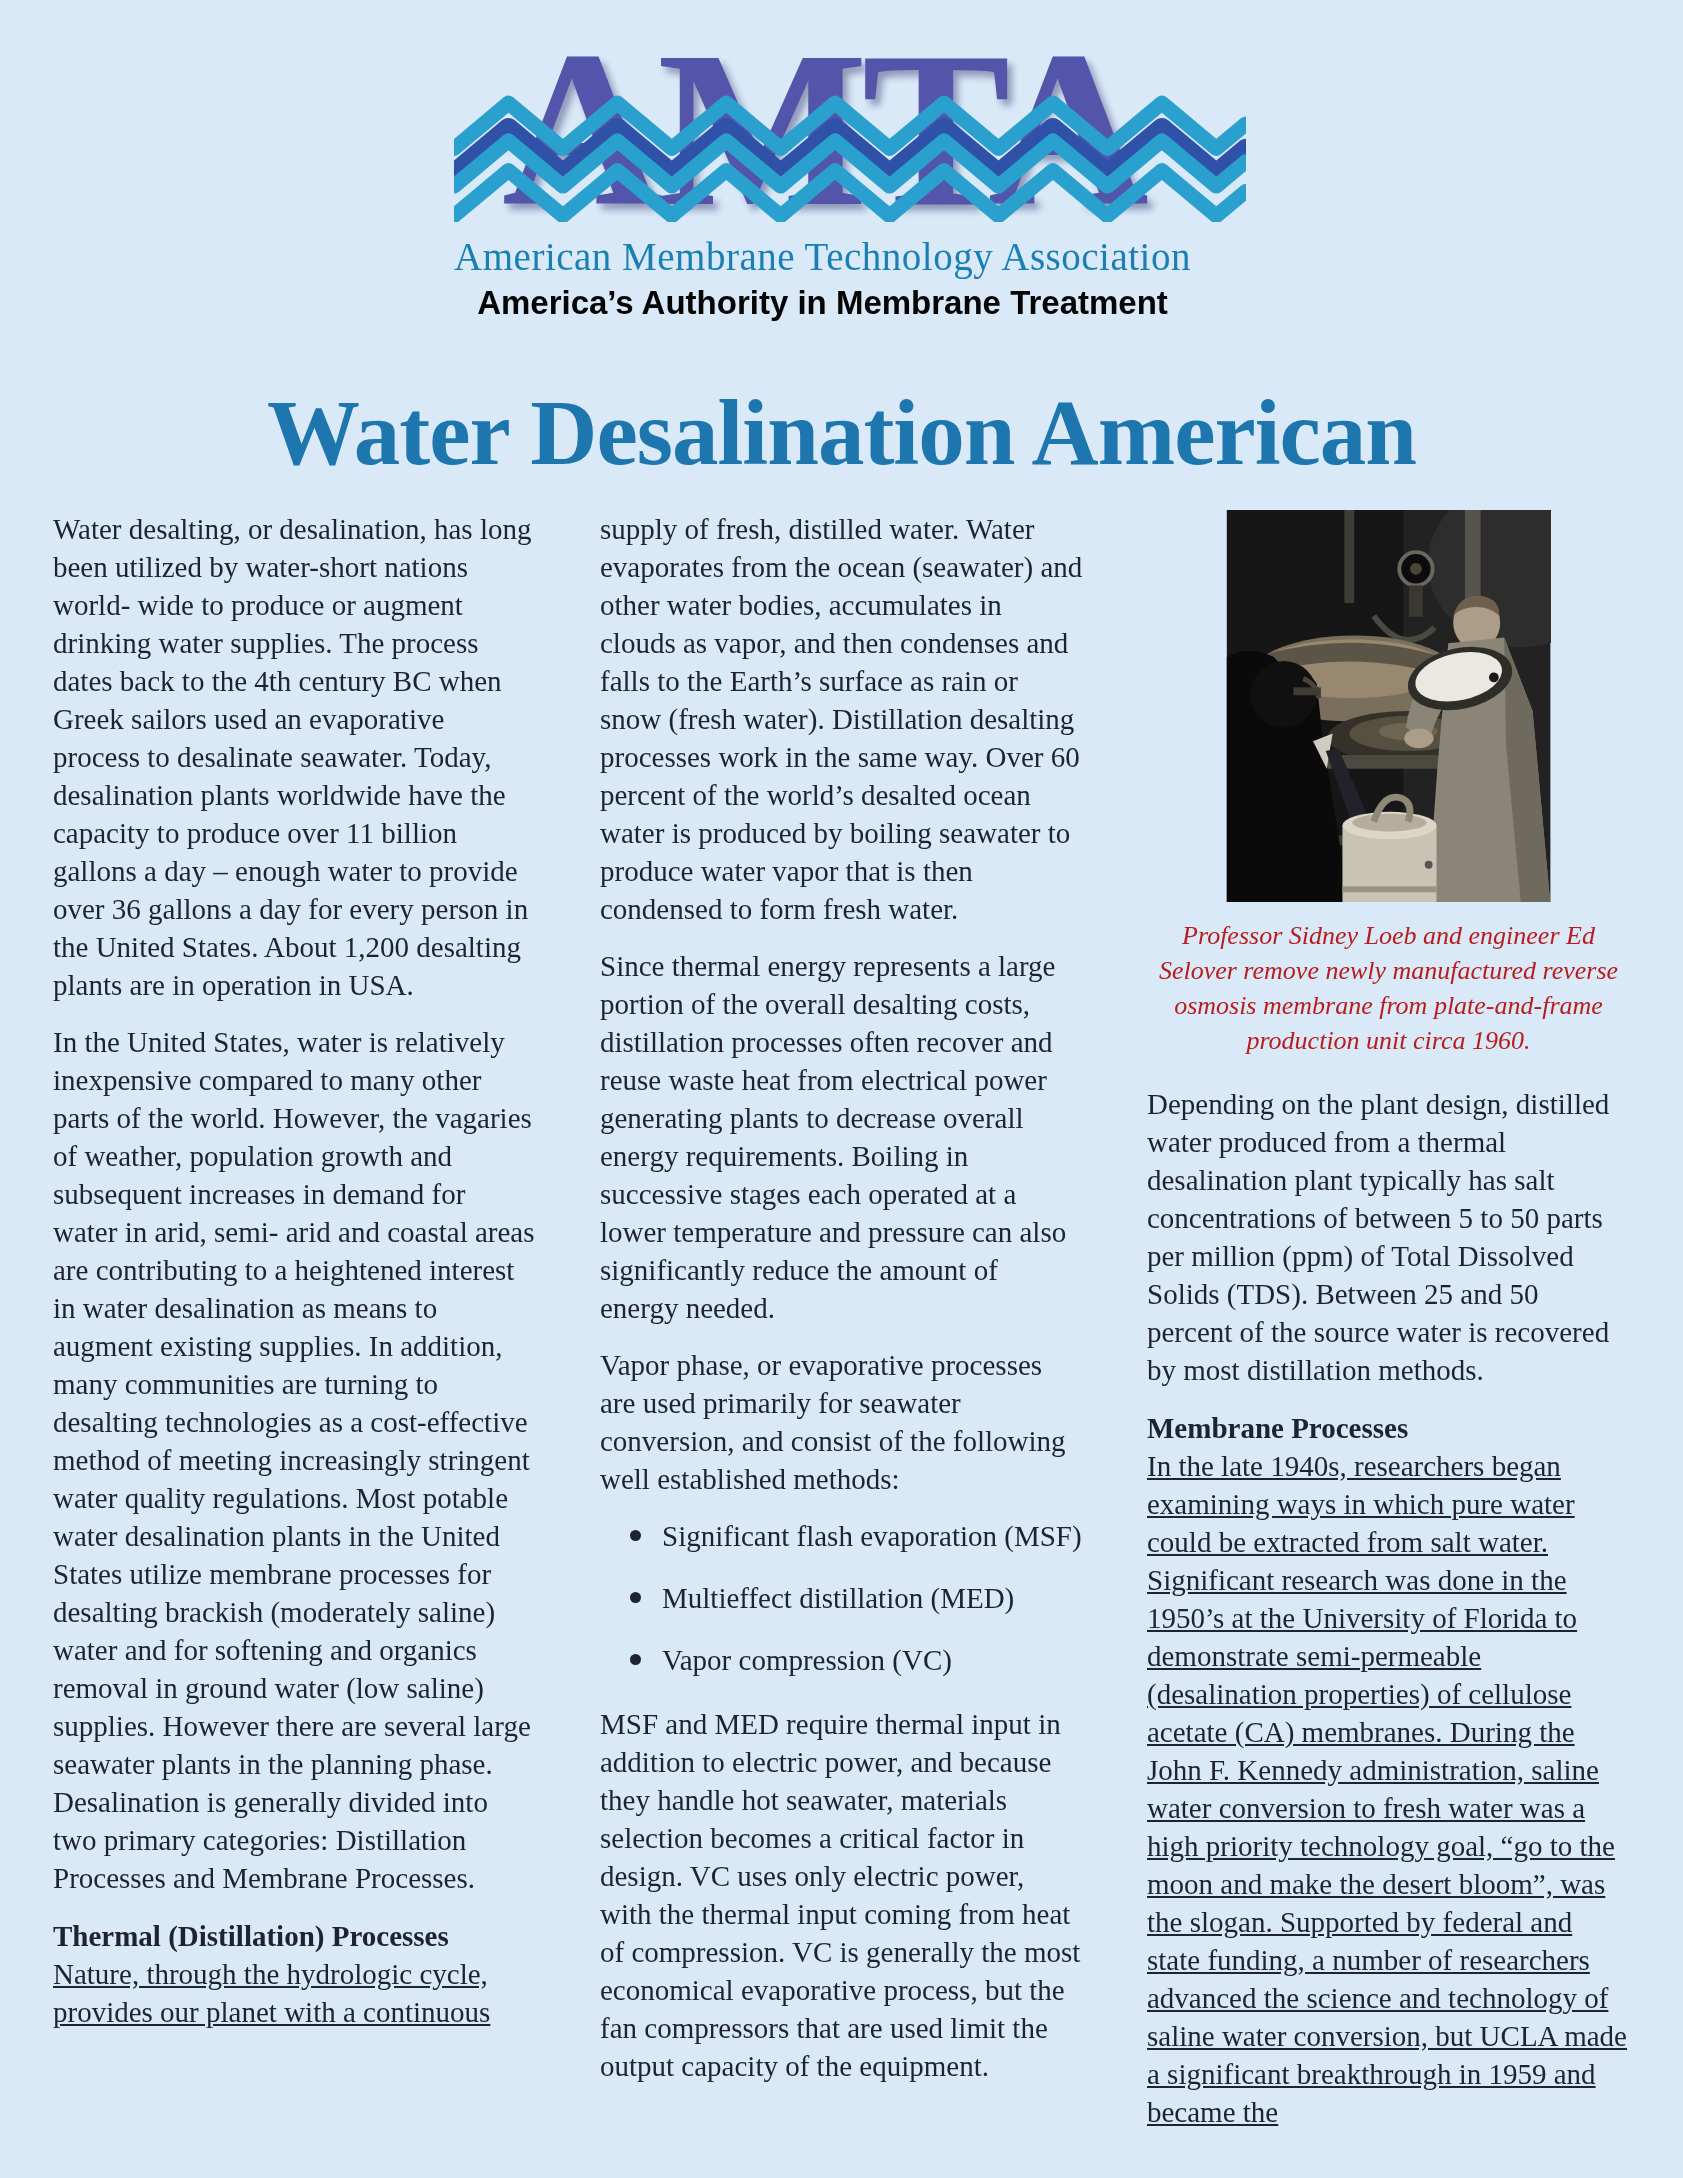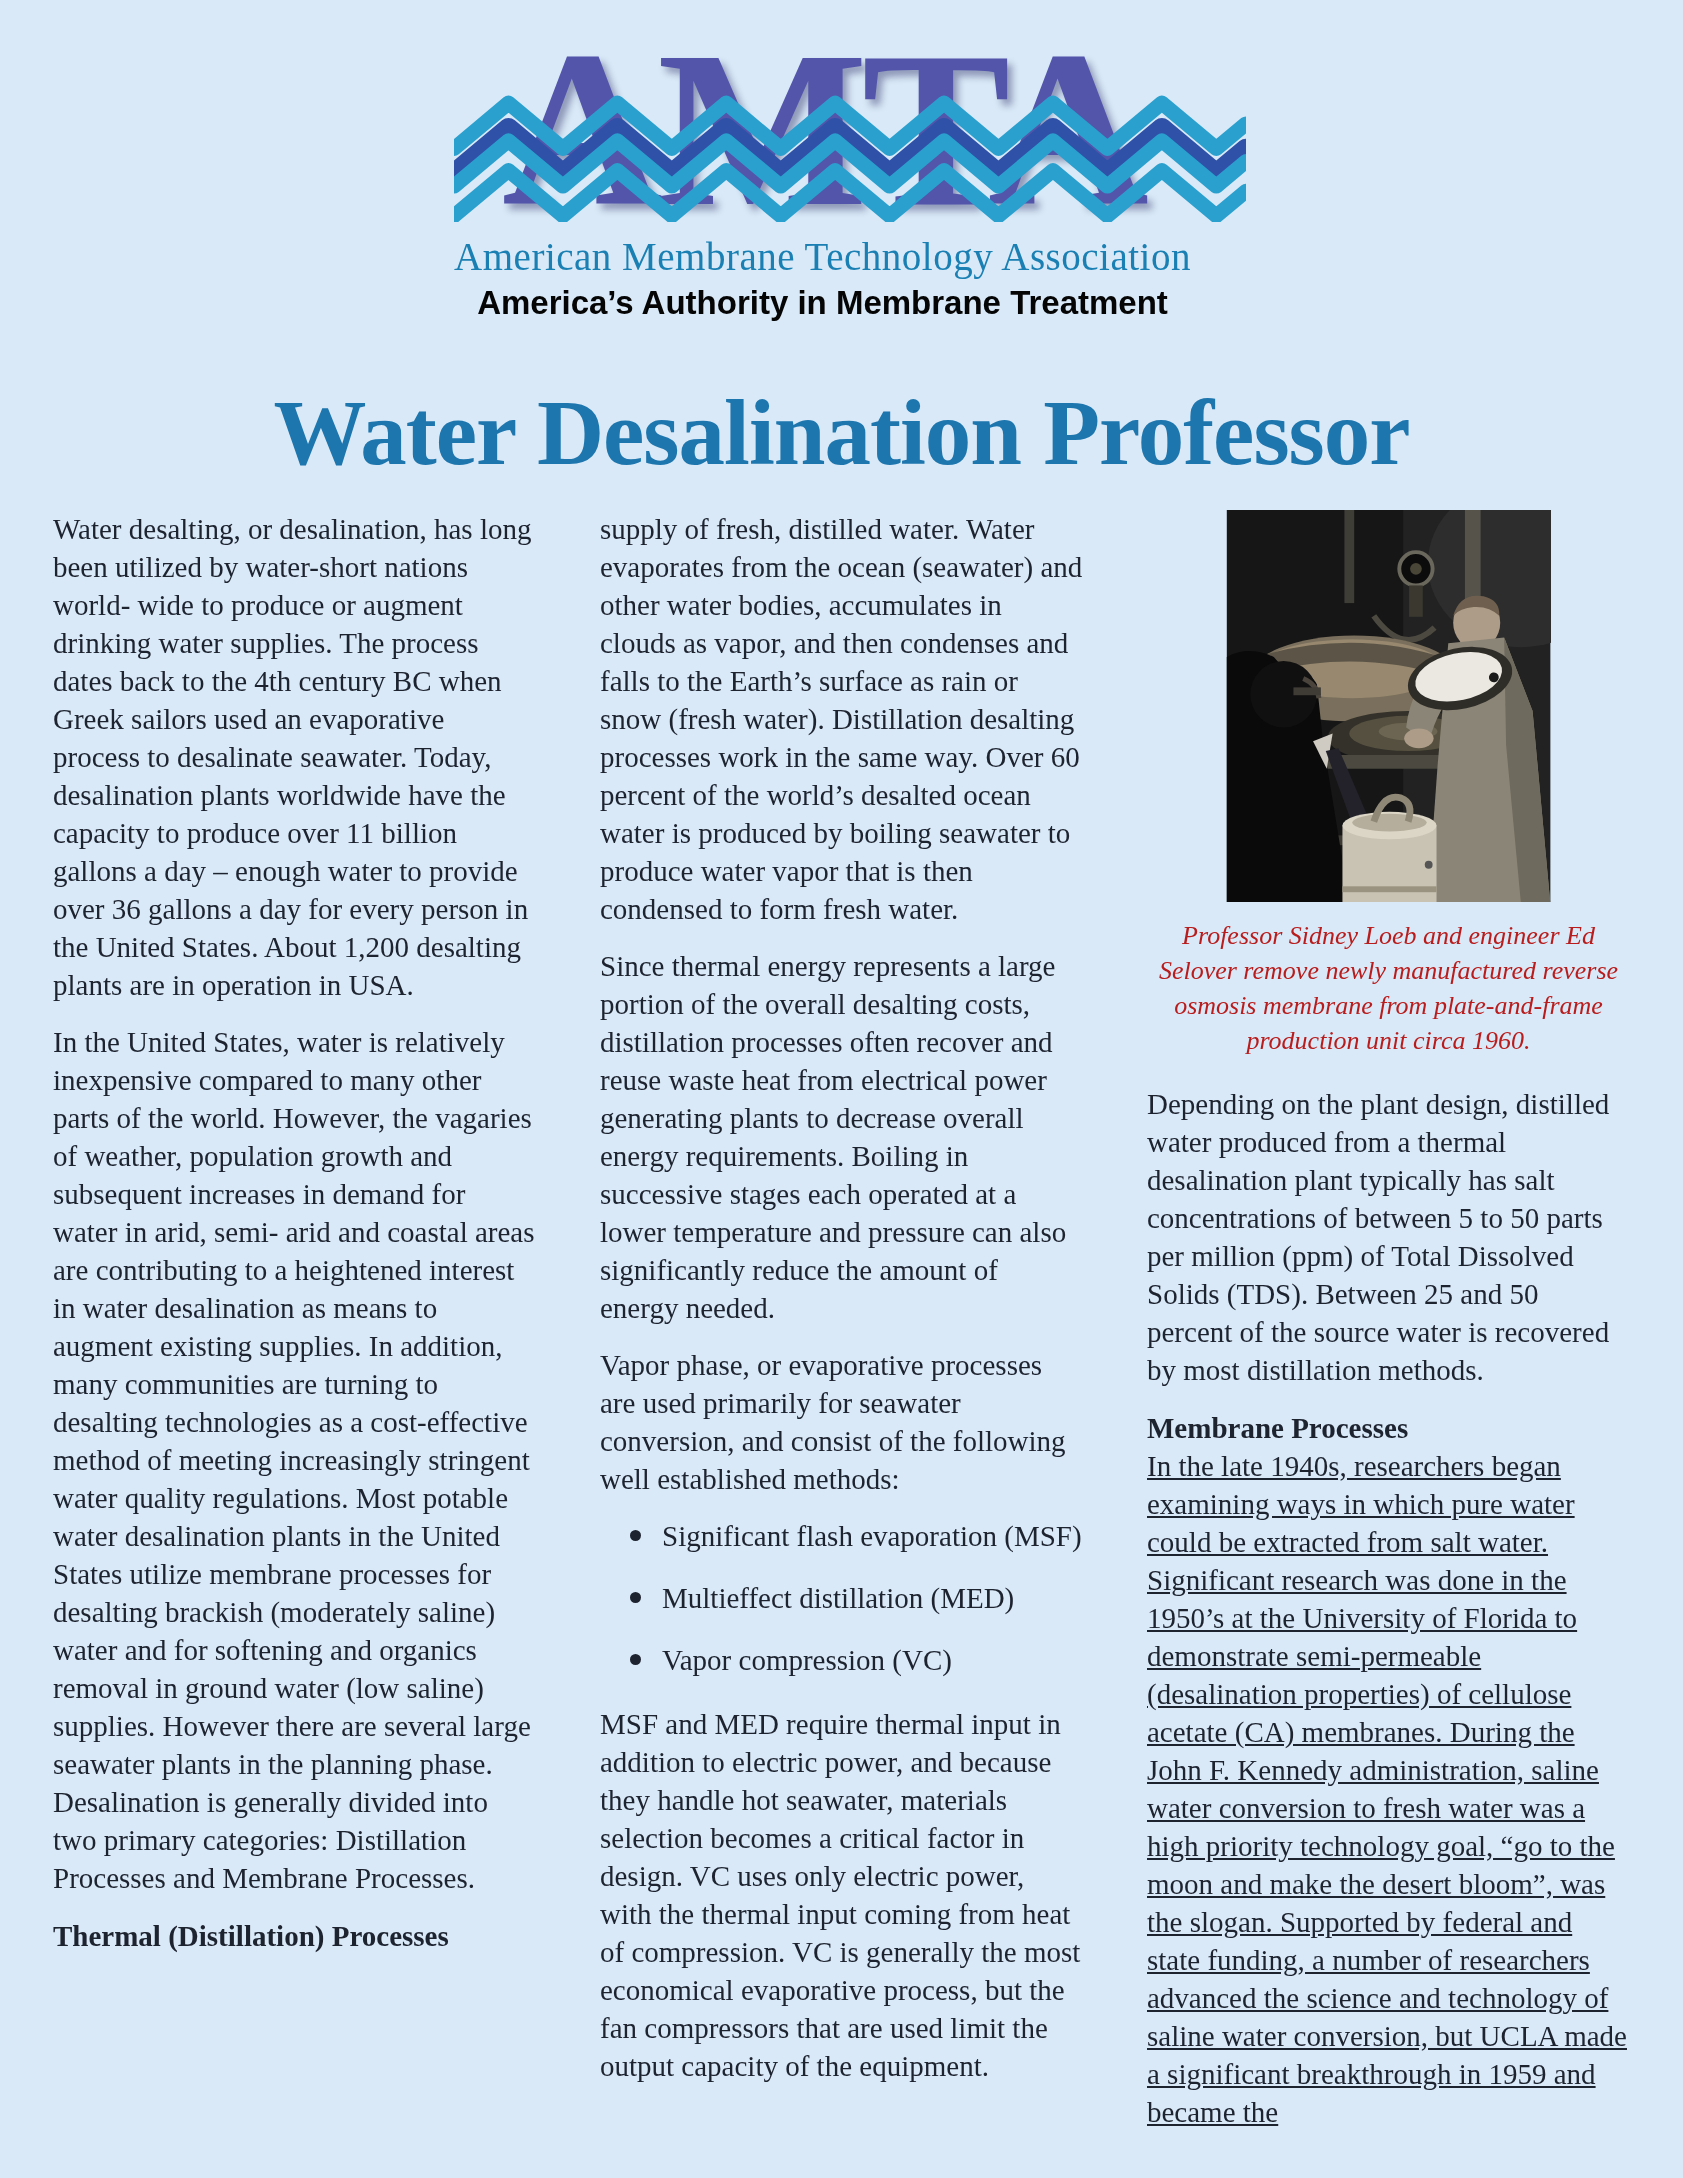--- a/index.html
+++ b/index.html
@@ -63,28 +63,29 @@
       <polyline points="0,85 55,39 110,85 165,39 220,85 275,39 330,85 385,39 440,85 495,39 550,85 605,39 660,85 715,39 770,85 800,60" fill="none" stroke="#2f51a8" stroke-width="20" stroke-linejoin="round" stroke-linecap="round"></polyline>
       <polyline points="0,60 55,14 110,60 165,14 220,60 275,14 330,60 385,14 440,60 495,14 550,60 605,14 660,60 715,14 770,60 800,35" fill="none" stroke="#2aa0cf" stroke-width="15" stroke-linejoin="round" stroke-linecap="round"></polyline>
       <polyline points="0,98 55,52 110,98 165,52 220,98 275,52 330,98 385,52 440,98 495,52 550,98 605,52 660,98 715,52 770,98 800,73" fill="none" stroke="#2aa0cf" stroke-width="15" stroke-linejoin="round" stroke-linecap="round"></polyline>
       <polyline points="0,128 55,82 110,128 165,82 220,128 275,82 330,128 385,82 440,128 495,82 550,128 605,82 660,128 715,82 770,128 800,103" fill="none" stroke="#2aa0cf" stroke-width="15" stroke-linejoin="round" stroke-linecap="round"></polyline>
     </svg>
   </div>
   <div class="org-name">American Membrane Technology Association</div>
   <div class="tagline">America’s Authority in Membrane Treatment</div>
 </div>
 
-<div class="page-title">Water Desalination Professor</div>
+<div class="page-title">Water Desalination American</div>
 
 <div class="cols">
 
   <div class="col">
     <p>Water desalting, or desalination, has long been utilized by water-short nations world- wide to produce or augment drinking water supplies. The process dates back to the 4th century BC when Greek sailors used an evaporative process to desalinate seawater. Today, desalination plants worldwide have the capacity to produce over 11 billion gallons a day – enough water to provide over 36 gallons a day for every person in the United States. About 1,200 desalting plants are in operation in USA.</p>
     <p>In the United States, water is relatively inexpensive compared to many other parts of the world. However, the vagaries of weather, population growth and subsequent increases in demand for water in arid, semi- arid and coastal areas are contributing to a heightened interest in water desalination as means to augment existing supplies. In addition, many communities are turning to desalting technologies as a cost-effective method of meeting increasingly stringent water quality regulations. Most potable water desalination plants in the United States utilize membrane processes for desalting brackish (moderately saline) water and for softening and organics removal in ground water (low saline) supplies. However there are several large seawater plants in the planning phase. Desalination is generally divided into two primary categories: Distillation Processes and Membrane Processes.</p>
     <p class="subhead">Thermal (Distillation) Processes</p>
+    <p>Nature, through the hydrologic cycle, provides our planet with a continuous</p>
   </div>
 
   <div class="col">
     <p>supply of fresh, distilled water. Water evaporates from the ocean (seawater) and other water bodies, accumulates in clouds as vapor, and then condenses and falls to the Earth’s surface as rain or snow (fresh water). Distillation desalting processes work in the same way. Over 60 percent of the world’s desalted ocean water is produced by boiling seawater to produce water vapor that is then condensed to form fresh water.</p>
     <p>Since thermal energy represents a large portion of the overall desalting costs, distillation processes often recover and reuse waste heat from electrical power generating plants to decrease overall energy requirements. Boiling in successive stages each operated at a lower temperature and pressure can also significantly reduce the amount of energy needed.</p>
     <p>Vapor phase, or evaporative processes are used primarily for seawater conversion, and consist of the following well established methods:</p>
     <ul class="bullets">
       <li>Significant flash evaporation (MSF)</li>
       <li>Multieffect distillation (MED)</li>
       <li>Vapor compression (VC)</li>

